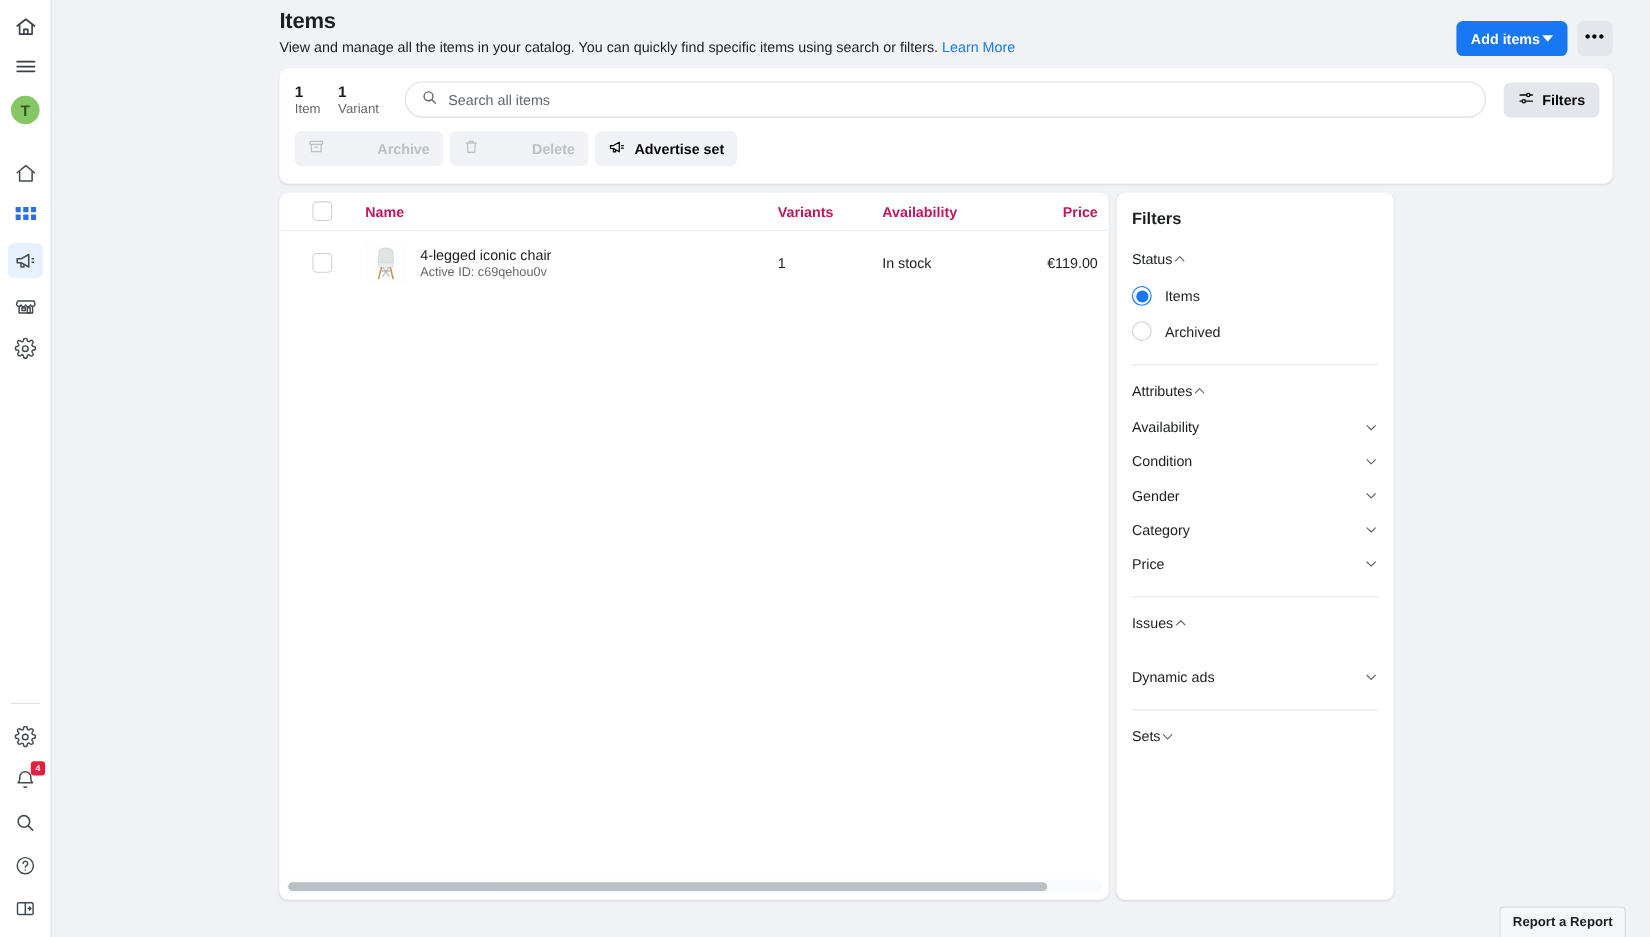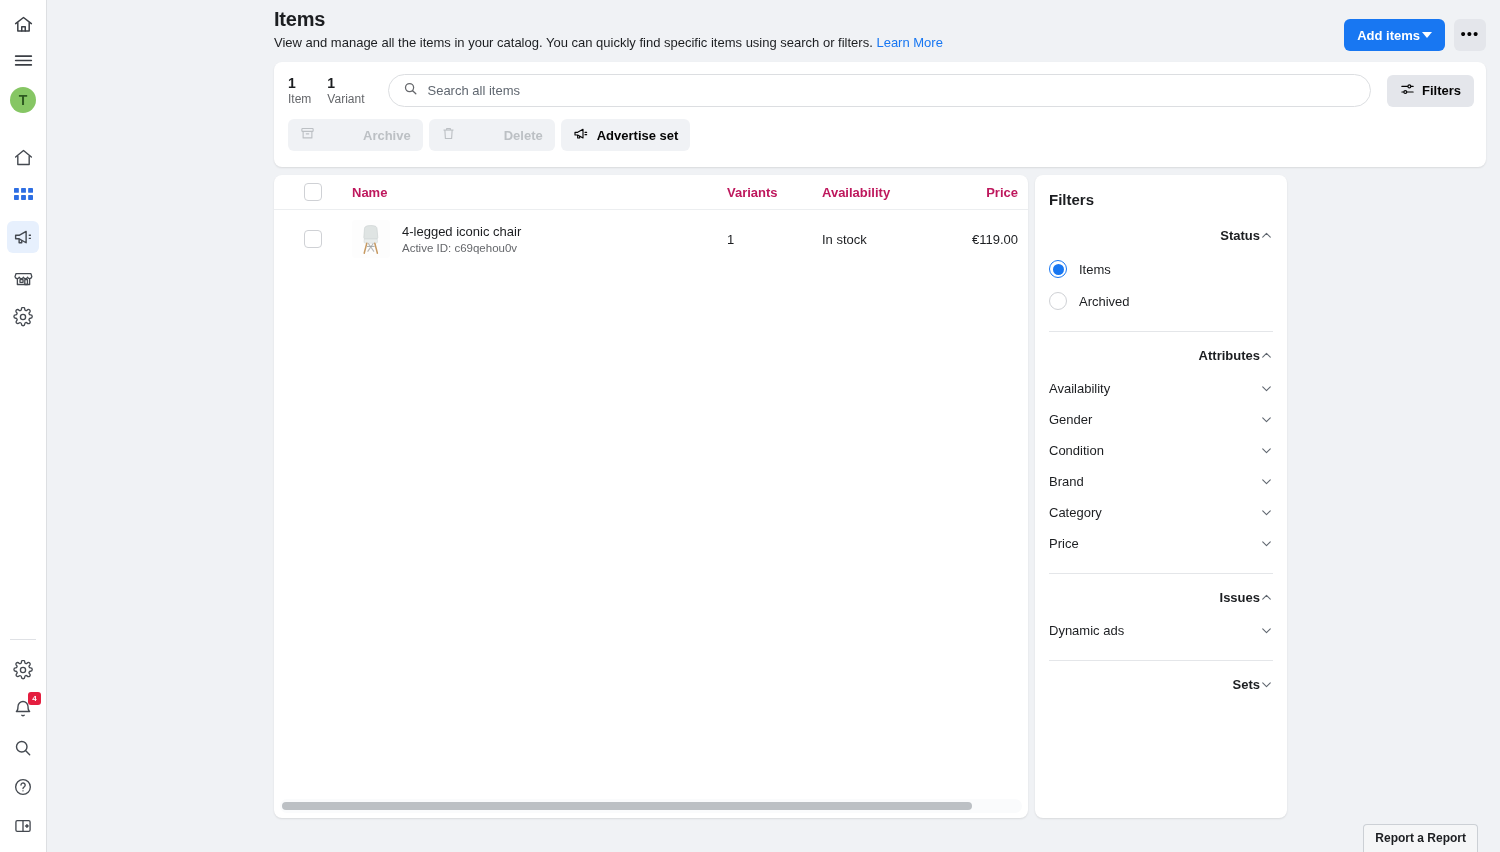--- a/index.html
+++ b/index.html
@@ -49,21 +49,21 @@
     min-width: 13px; height: 13px; padding: 0 2px;
     border-radius: 3px;
     display: flex; align-items: center; justify-content: center;
     line-height: 1;
   }
 
   
   #main {
     flex: 1 1 auto; height: 852px; position: relative; overflow: hidden;
   }
-  #content { position: absolute; left: 220px; top: 0; width: 1226px; }
+  #content { position: absolute; left: 200px; top: 0; width: 1226px; }
 
   
   .page-head { display: flex; align-items: flex-start; padding: 8px 0 0 0; }
   .page-head-left { flex: 1 1 auto; padding-left: 7px; }
   #page-title { font-size: 20px; font-weight: bold; letter-spacing: -0.2px; }
   #page-sub { font-size: 13px; color: #1c1e21; margin-top: 4px; }
   #page-sub a { color: #1877f2; text-decoration: none; }
   .page-head-right { display: flex; align-items: center; gap: 9px; padding-top: 11px; padding-right: 7px; }
   .btn-primary {
     background: #1877f2; color: #fff;
@@ -151,22 +151,22 @@
   }
   #hscroll-thumb {
     position: absolute; left: 2px; top: 3px; height: 8px; width: 690px;
     background: #bcc0c4; border-radius: 4px; cursor: pointer;
   }
 
   
   #filters-card { flex: 0 0 252px; height: 643px; padding: 16px 14px 0 14px; }
   #filters-title { font-size: 15px; font-weight: bold; margin-bottom: 14px; }
   .f-sec-head {
-    display: flex; align-items: center; justify-content: flex-end;
-    font-size: 13px; font-weight: bold; cursor: pointer;
+    display: flex; align-items: center; justify-content: flex-start;
+    font-size: 13px; font-weight: normal; cursor: pointer;
     padding: 6px 0 6px 0;
   }
   .f-row {
     display: flex; align-items: center; justify-content: space-between;
     font-size: 13px; color: #1c1e21; cursor: pointer; padding: 8px 0;
   }
   .radio-row { display: flex; align-items: center; gap: 12px; padding: 7px 0; cursor: pointer; font-size: 13px; }
   .radio {
     width: 18px; height: 18px; border-radius: 50%;
     border: 1px solid #cfd1d5; background: #fff; flex: 0 0 18px;
@@ -453,37 +453,29 @@
         <div style="margin-top:4px;">
           <div class="f-row">
             <span>Availability</span>
             <span class="chev">
                 <svg width="13" height="13" viewBox="0 0 24 24" fill="none" stroke="#606770" stroke-width="2" stroke-linecap="round" stroke-linejoin="round">
                   <polyline points="5,9 12,16 19,9"></polyline>
                 </svg>
               </span>
           </div>
           <div class="f-row">
-            <span>Gender</span>
-            <span class="chev">
-                <svg width="13" height="13" viewBox="0 0 24 24" fill="none" stroke="#606770" stroke-width="2" stroke-linecap="round" stroke-linejoin="round">
-                  <polyline points="5,9 12,16 19,9"></polyline>
-                </svg>
-              </span>
-          </div>
-          <div class="f-row">
             <span>Condition</span>
             <span class="chev">
                 <svg width="13" height="13" viewBox="0 0 24 24" fill="none" stroke="#606770" stroke-width="2" stroke-linecap="round" stroke-linejoin="round">
                   <polyline points="5,9 12,16 19,9"></polyline>
                 </svg>
               </span>
           </div>
           <div class="f-row">
-            <span>Brand</span>
+            <span>Gender</span>
             <span class="chev">
                 <svg width="13" height="13" viewBox="0 0 24 24" fill="none" stroke="#606770" stroke-width="2" stroke-linecap="round" stroke-linejoin="round">
                   <polyline points="5,9 12,16 19,9"></polyline>
                 </svg>
               </span>
           </div>
           <div class="f-row">
             <span>Category</span>
             <span class="chev">
                 <svg width="13" height="13" viewBox="0 0 24 24" fill="none" stroke="#606770" stroke-width="2" stroke-linecap="round" stroke-linejoin="round">
@@ -504,21 +496,21 @@
         <div class="f-divider" style="margin-top:14px;"></div>
 
         <div class="f-sec-head">
           <span>Issues</span>
           <span class="chev">
             <svg width="13" height="13" viewBox="0 0 24 24" fill="none" stroke="#606770" stroke-width="2" stroke-linecap="round" stroke-linejoin="round">
                 <polyline points="5,15 12,8 19,15"></polyline>
               </svg>
           </span>
         </div>
-        <div style="margin-top:4px;">
+        <div style="margin-top:20px;">
           <div class="f-row">
             <span>Dynamic ads</span>
             <span class="chev">
                 <svg width="13" height="13" viewBox="0 0 24 24" fill="none" stroke="#606770" stroke-width="2" stroke-linecap="round" stroke-linejoin="round">
                   <polyline points="5,9 12,16 19,9"></polyline>
                 </svg>
               </span>
           </div>
         </div>
 

